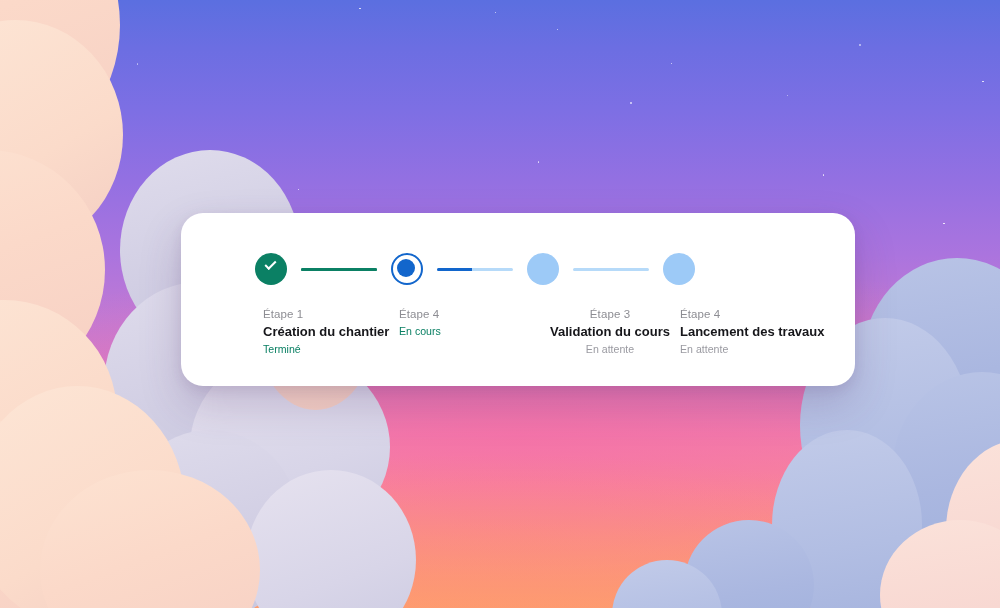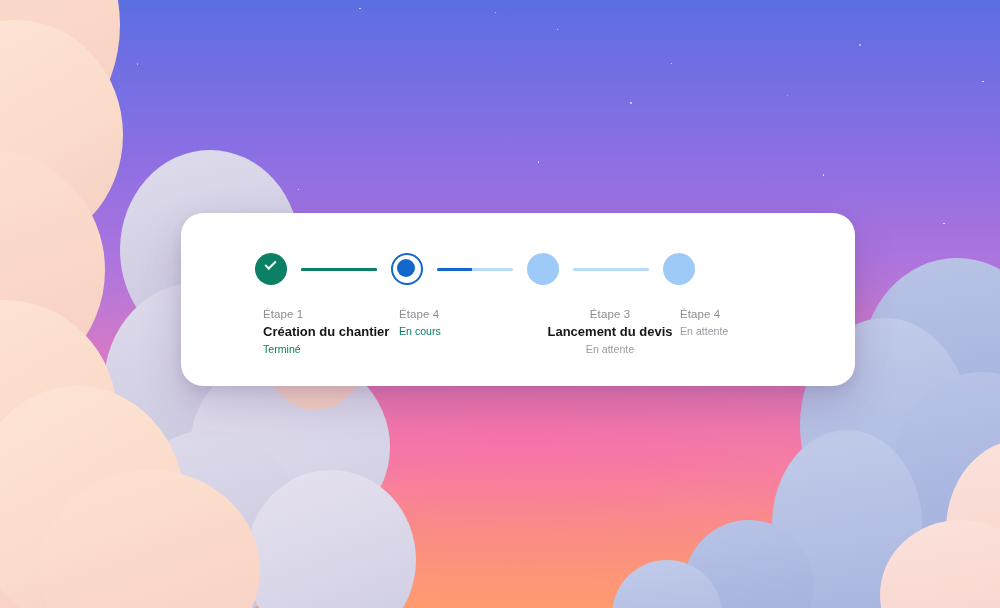--- a/index.html
+++ b/index.html
@@ -191,22 +191,23 @@
           <div class="n">Étape 1</div>
           <div class="t">Création du chantier</div>
           <div class="s ok">Terminé</div>
         </div>
         <div class="lab" style="left: 136px;">
           <div class="n">Étape 4</div>
           <div class="s ok">En cours</div>
         </div>
         <div class="lab" style="left: 272px; text-align: center;">
           <div class="n">Étape 3</div>
-          <div class="t">Lancement du devis</div>
+          <div class="t">Validation du cours</div>
           <div class="s wait">En attente</div>
         </div>
         <div class="lab" style="left: 417px;">
           <div class="n">Étape 4</div>
+          <div class="t">Lancement des travaux</div>
           <div class="s wait">En attente</div>
         </div>
       </div>
   </div>
 </div>
 
 </body></html>

